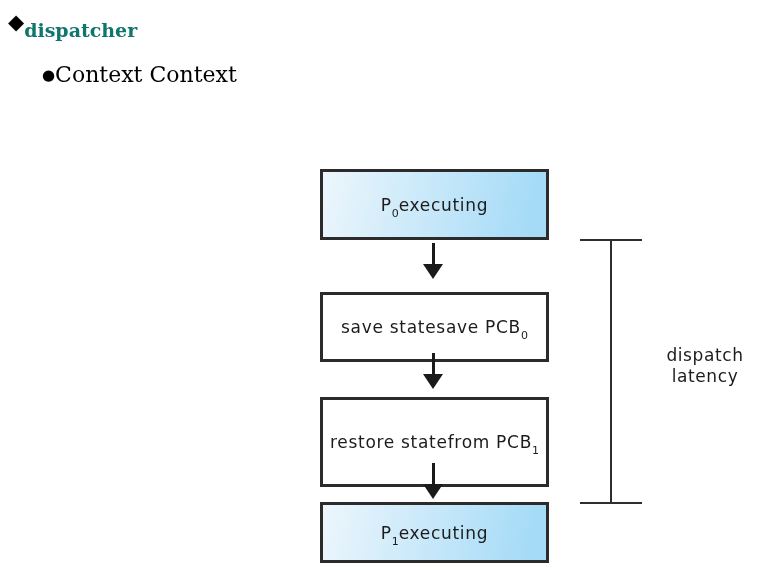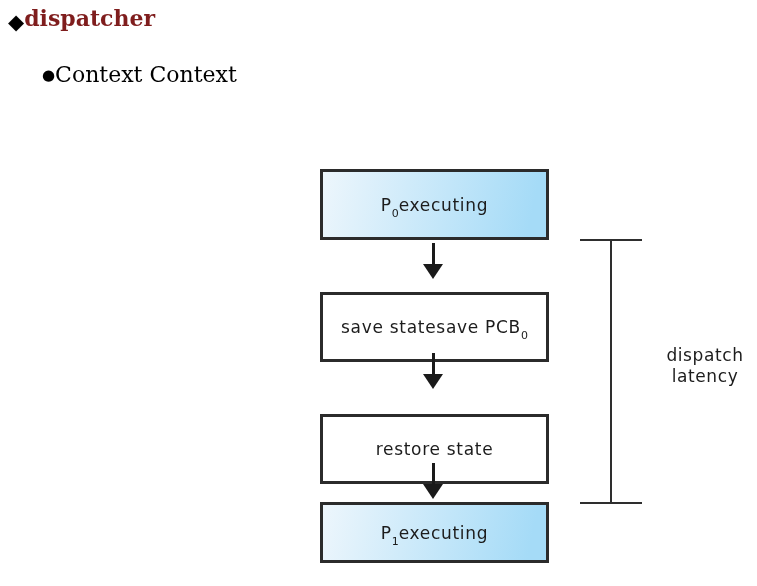--- a/index.html
+++ b/index.html
@@ -40,24 +40,24 @@
     font-family: "Liberation Sans", sans-serif;
     font-weight: bold;
     font-size: 30px;
     line-height: 34px;
     letter-spacing: 1px;
     color: #000;
   }
   .title-sup {
     font-family: "DejaVu Serif", serif;
     font-weight: bold;
-    font-size: 22px;
+    font-size: 19px;
     line-height: 22px;
-    margin-top: 4px;
-    color: #7f1d1d;
+    margin-top: 16px;
+    color: #0f766e;
   }
 
   
   .subtitle-row {
     position: absolute;
     left: 42px;
     top: 61px;
     display: flex;
     align-items: flex-start;
     white-space: nowrap;
@@ -189,22 +189,23 @@
     <div class="flow-box white" style="top:292px; height:70px;">
       <div class="box-line"><span>save state</span><sub class="box-sub"></sub></div>
       <div class="box-line"><span>save PCB</span><sub class="box-sub">0</sub></div>
     </div>
 
     <div class="down-arrow" style="top:353px;">
       <div class="arrow-stem"></div>
       <div class="arrow-head"></div>
     </div>
 
-    <div class="flow-box white" style="top:414px; height:70px;">
+    <div class="flow-box white" style="top:397px; height:90px;">
       <div class="box-line"><span>restore state</span><sub class="box-sub"></sub></div>
+      <div class="box-line"><span>from PCB</span><sub class="box-sub">1</sub></div>
     </div>
 
     <div class="down-arrow" style="top:463px;">
       <div class="arrow-stem"></div>
       <div class="arrow-head"></div>
     </div>
 
     <div class="flow-box gradient" style="top:502px; height:61px;">
       <div class="box-line"><span>P</span><sub class="box-sub">1</sub></div>
       <div class="box-line"><span>executing</span><sub class="box-sub"></sub></div>

